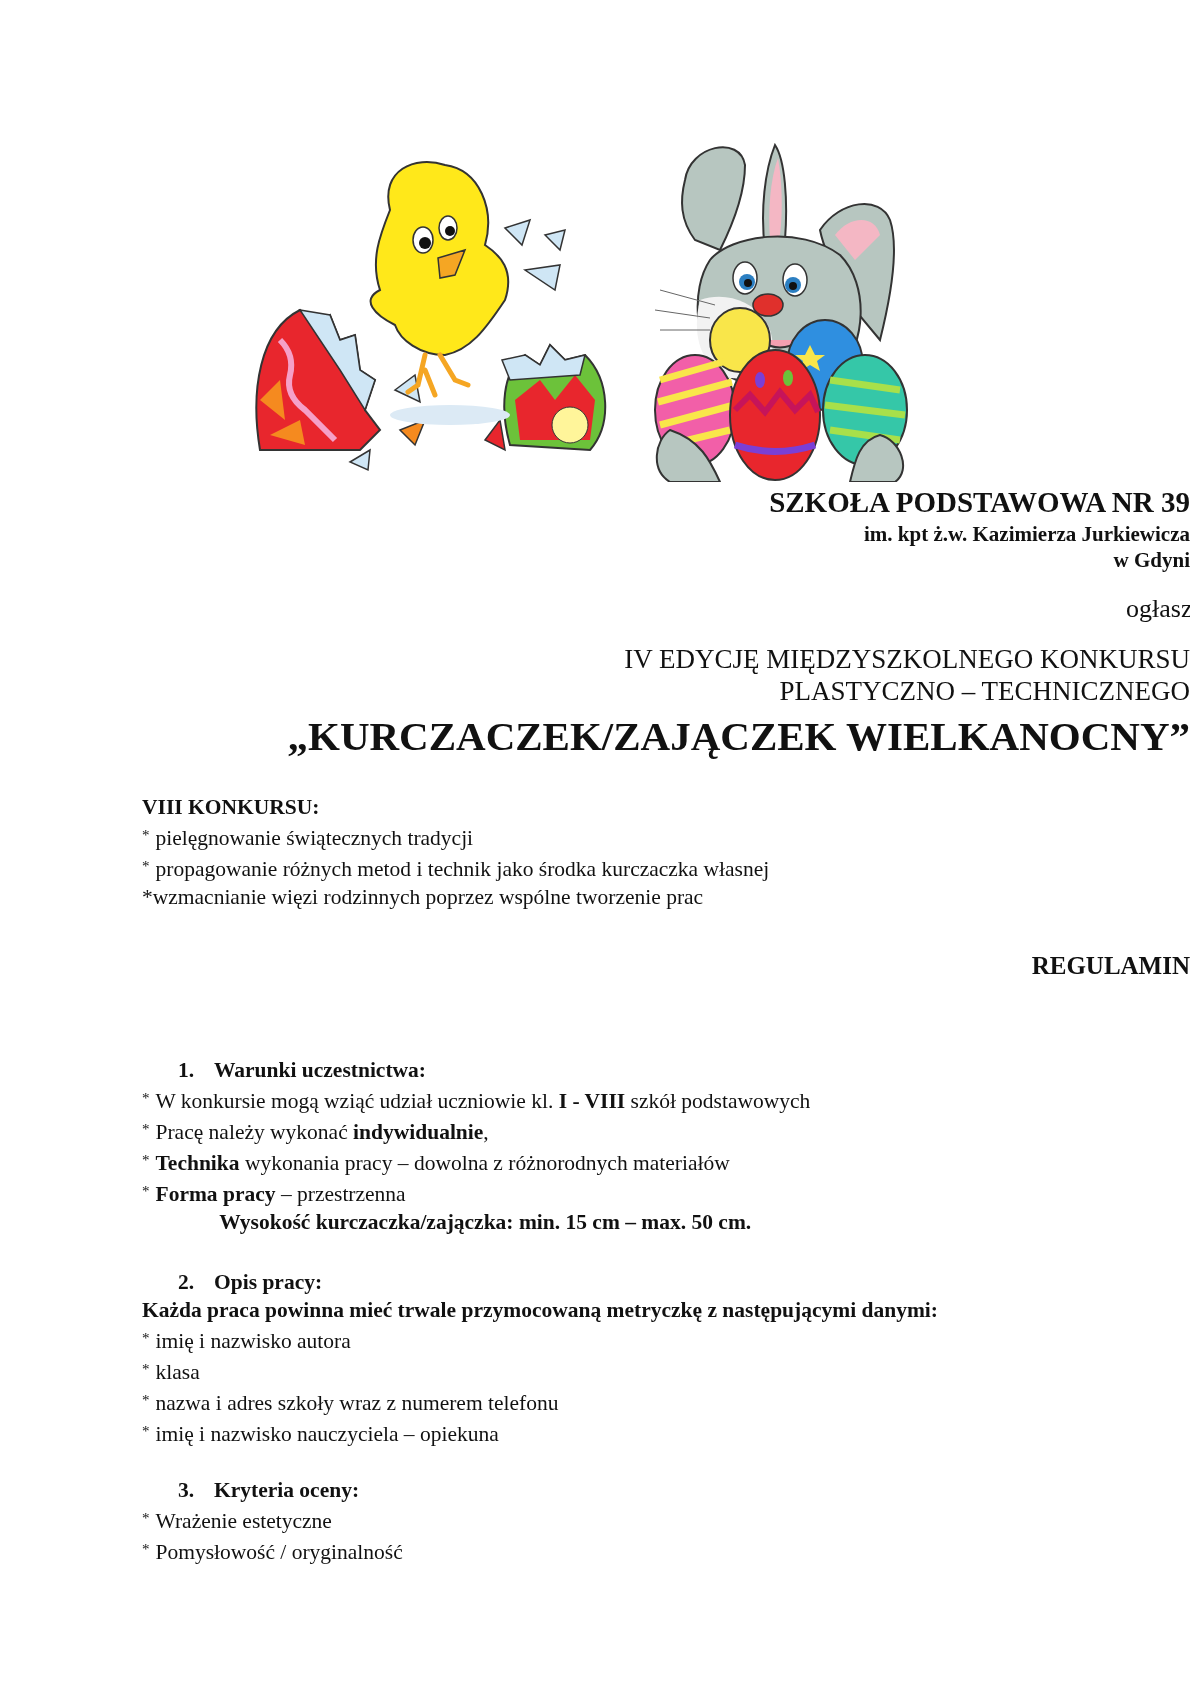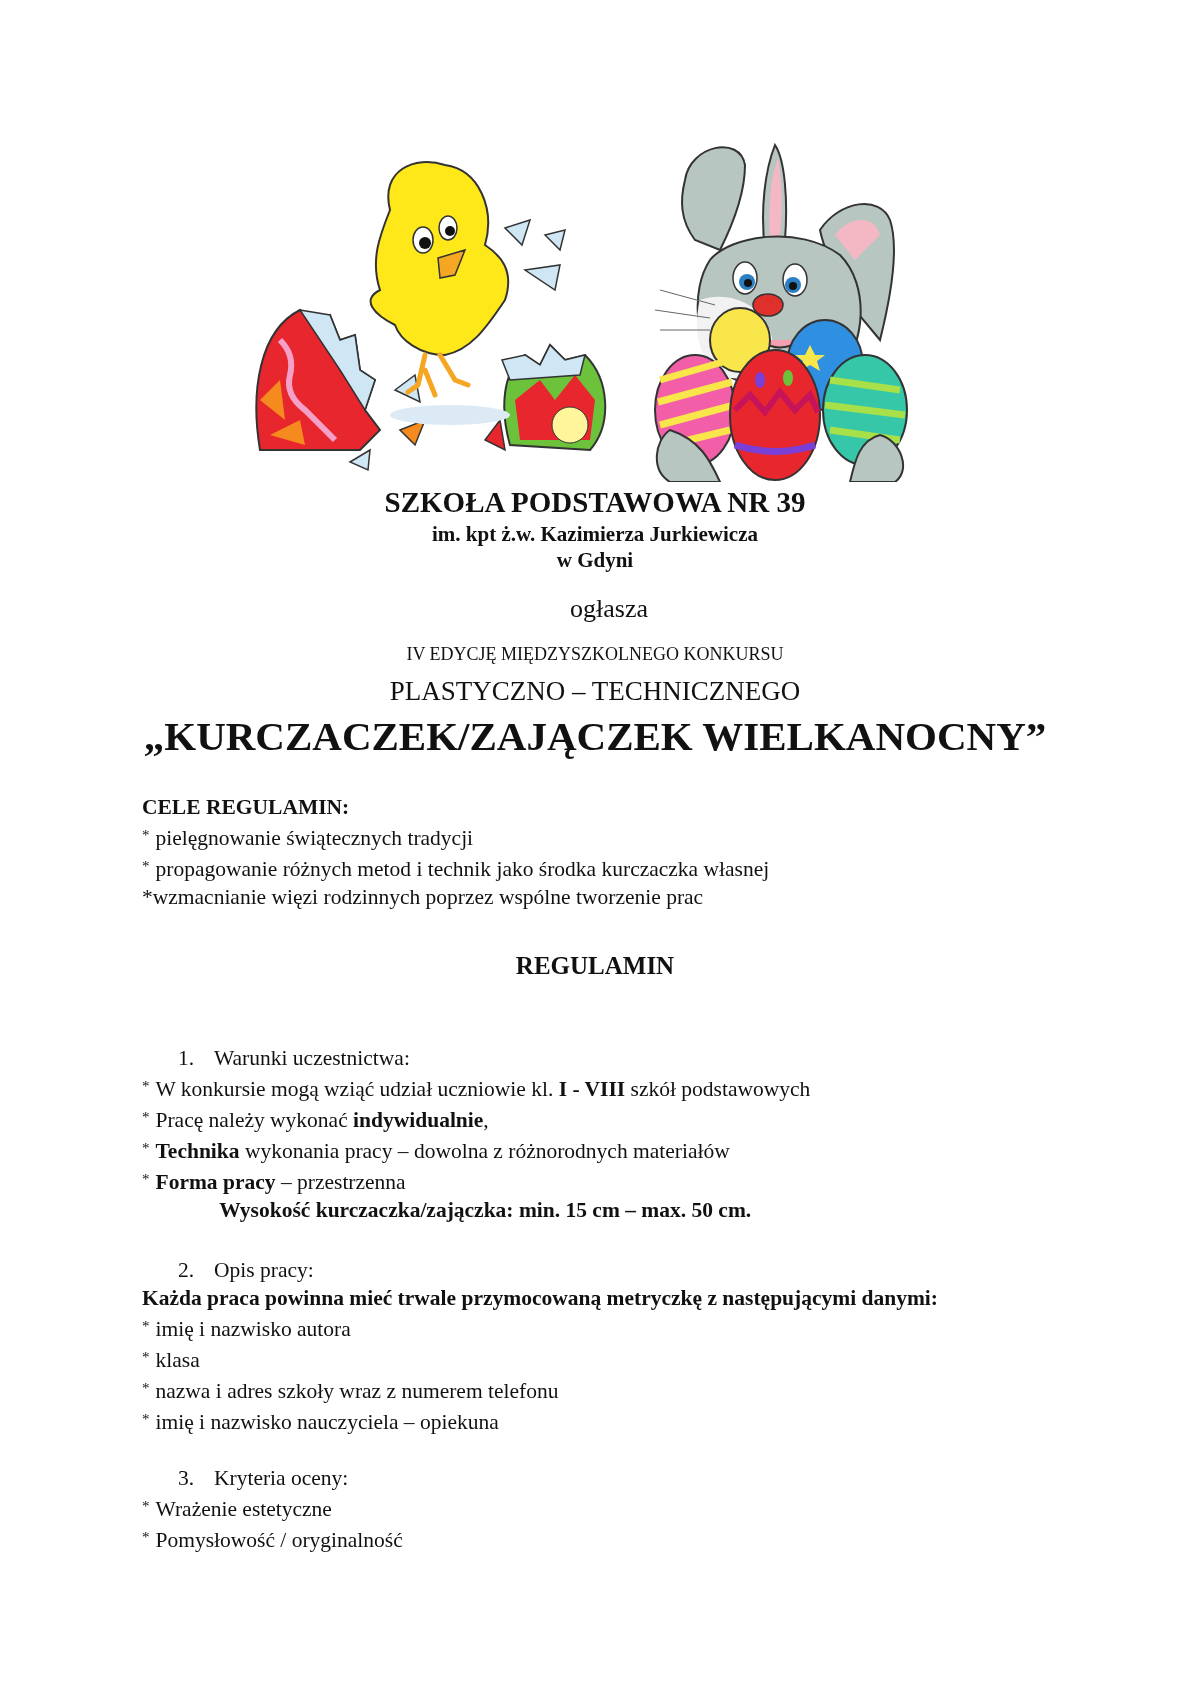--- a/index.html
+++ b/index.html
@@ -1,34 +1,34 @@
 <!DOCTYPE html>
 <html><head>
   <meta charset="utf-8">
   <style>
     html, body { margin: 0; padding: 0; background: #ffffff; }
     body { width: 1190px; height: 1683px; position: relative; overflow: hidden;
            font-family: "Liberation Serif", "DejaVu Serif", serif; color: #111; }
     .illus { position: absolute; left: 240px; top: 140px; width: 700px; height: 342px; }
-    .center { position: absolute; left: 0; width: 1190px; text-align: center; }
+    .center { position: absolute; left: 0; width: 1190px; text-align: right; }
     .t1 { top: 486px; font-size: 29px; font-weight: bold; }
     .t2 { top: 522px; font-size: 21px; font-weight: bold; }
     .t3 { top: 548px; font-size: 21px; font-weight: bold; }
     .t4 { top: 594px; font-size: 26px; padding-left: 14px; }
-    .t5 { top: 644px; font-size: 18px; }
+    .t5 { top: 644px; font-size: 27px; }
     .t6 { top: 676px; font-size: 27px; }
     .t7 { top: 712px; font-size: 41px; font-weight: bold; }
     .block { position: absolute; left: 142px; font-size: 21.5px; line-height: 28px; }
     .goals { top: 793px; }
     .reg-title { top: 952px; font-size: 25px; font-weight: bold; }
     .sec1 { top: 1044px; }
     .sec2 { top: 1256px; }
     .sec3 { top: 1464px; }
     .h { font-weight: bold; }
-    .num { font-weight: normal; padding-left: 36px; }
+    .num { font-weight: bold; padding-left: 36px; margin-top: 12px; }
     .num span.n { display: inline-block; width: 36px; }
     .star { font-size: 15px; vertical-align: 5px; margin-right: 6px; }
     .b { font-weight: bold; }
     .indent { padding-left: 18px; font-weight: bold; text-align: center; }
     p { margin: 0; white-space: nowrap; }
   </style>
 </head>
 <body>
 
 <svg class="illus" viewBox="0 0 700 342">
@@ -101,21 +101,21 @@
 
 <div class="center t1">SZKOŁA PODSTAWOWA NR 39</div>
 <div class="center t2">im. kpt ż.w. Kazimierza Jurkiewicza</div>
 <div class="center t3">w Gdyni</div>
 <div class="center t4">ogłasza</div>
 <div class="center t5">IV EDYCJĘ MIĘDZYSZKOLNEGO KONKURSU</div>
 <div class="center t6">PLASTYCZNO – TECHNICZNEGO</div>
 <div class="center t7">„KURCZACZEK/ZAJĄCZEK WIELKANOCNY”</div>
 
 <div class="block goals">
-  <p class="h">CELE REGULAMIN:</p>
+  <p class="h">VIII KONKURSU:</p>
   <p><span class="star">*</span><span>pielęgnowanie świątecznych tradycji</span></p>
   <p><span class="star">*</span><span>propagowanie różnych metod i technik jako środka kurczaczka własnej</span></p>
   <p><span>*</span><span>wzmacnianie więzi rodzinnych poprzez wspólne tworzenie prac</span></p>
 </div>
 
 <div class="center reg-title">REGULAMIN</div>
 
 <div class="block sec1">
   <p class="num"><span class="n">1.</span><span>Warunki uczestnictwa:</span></p>
   <p><span class="star">*</span><span>W konkursie mogą wziąć udział uczniowie  kl. </span><span class="b">I - VIII</span><span> szkół podstawowych</span></p>

